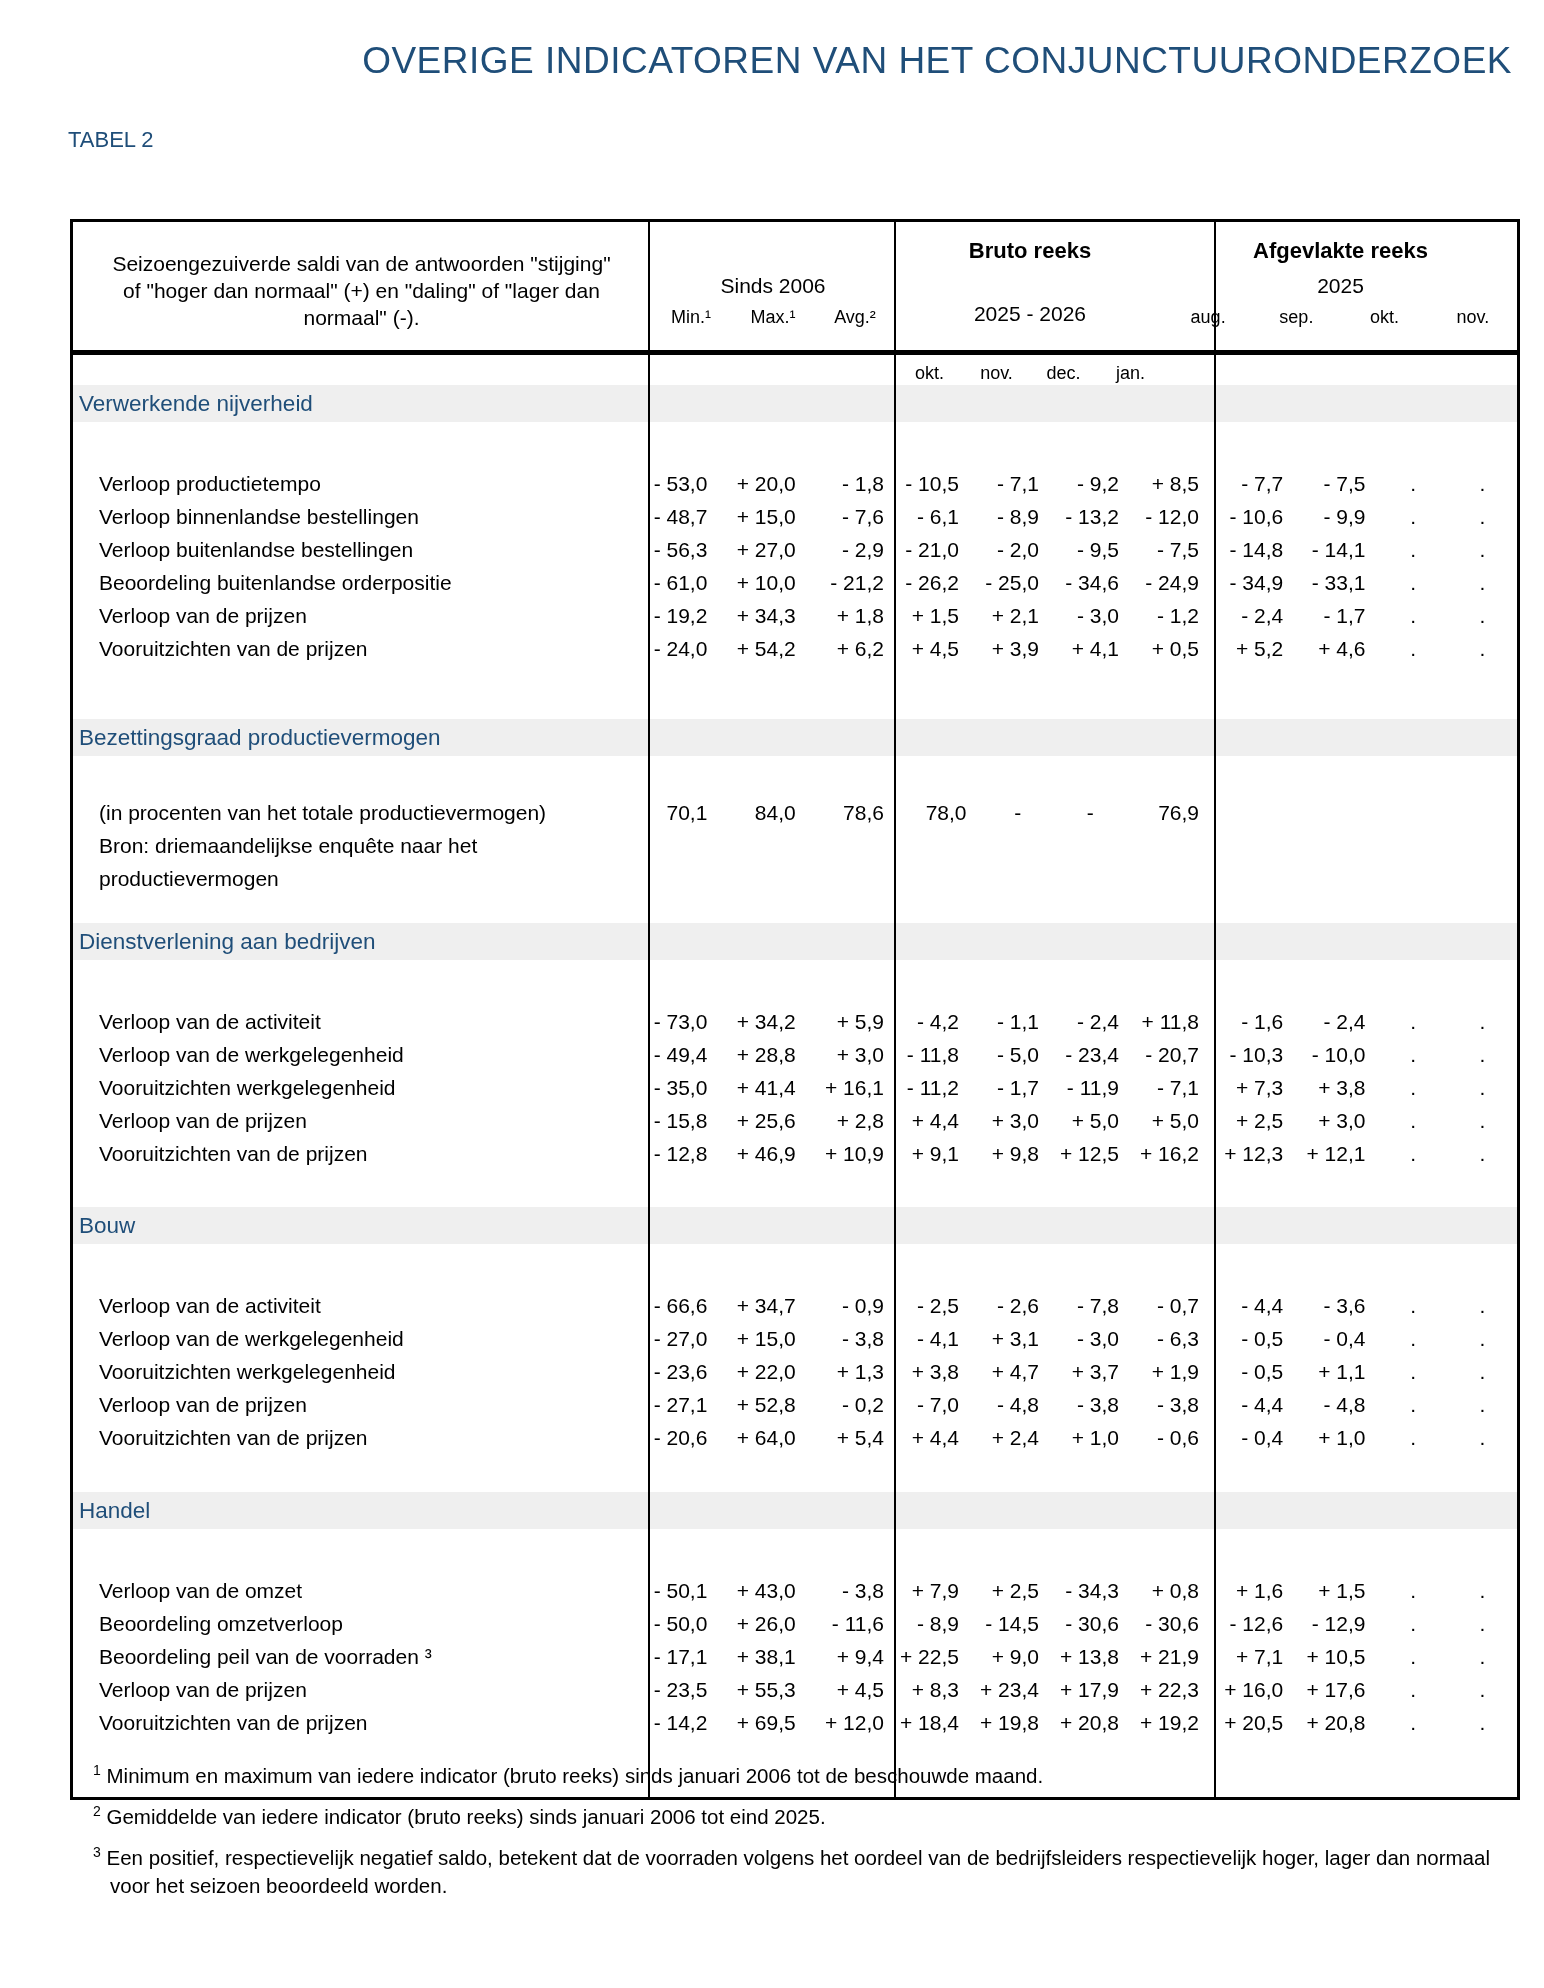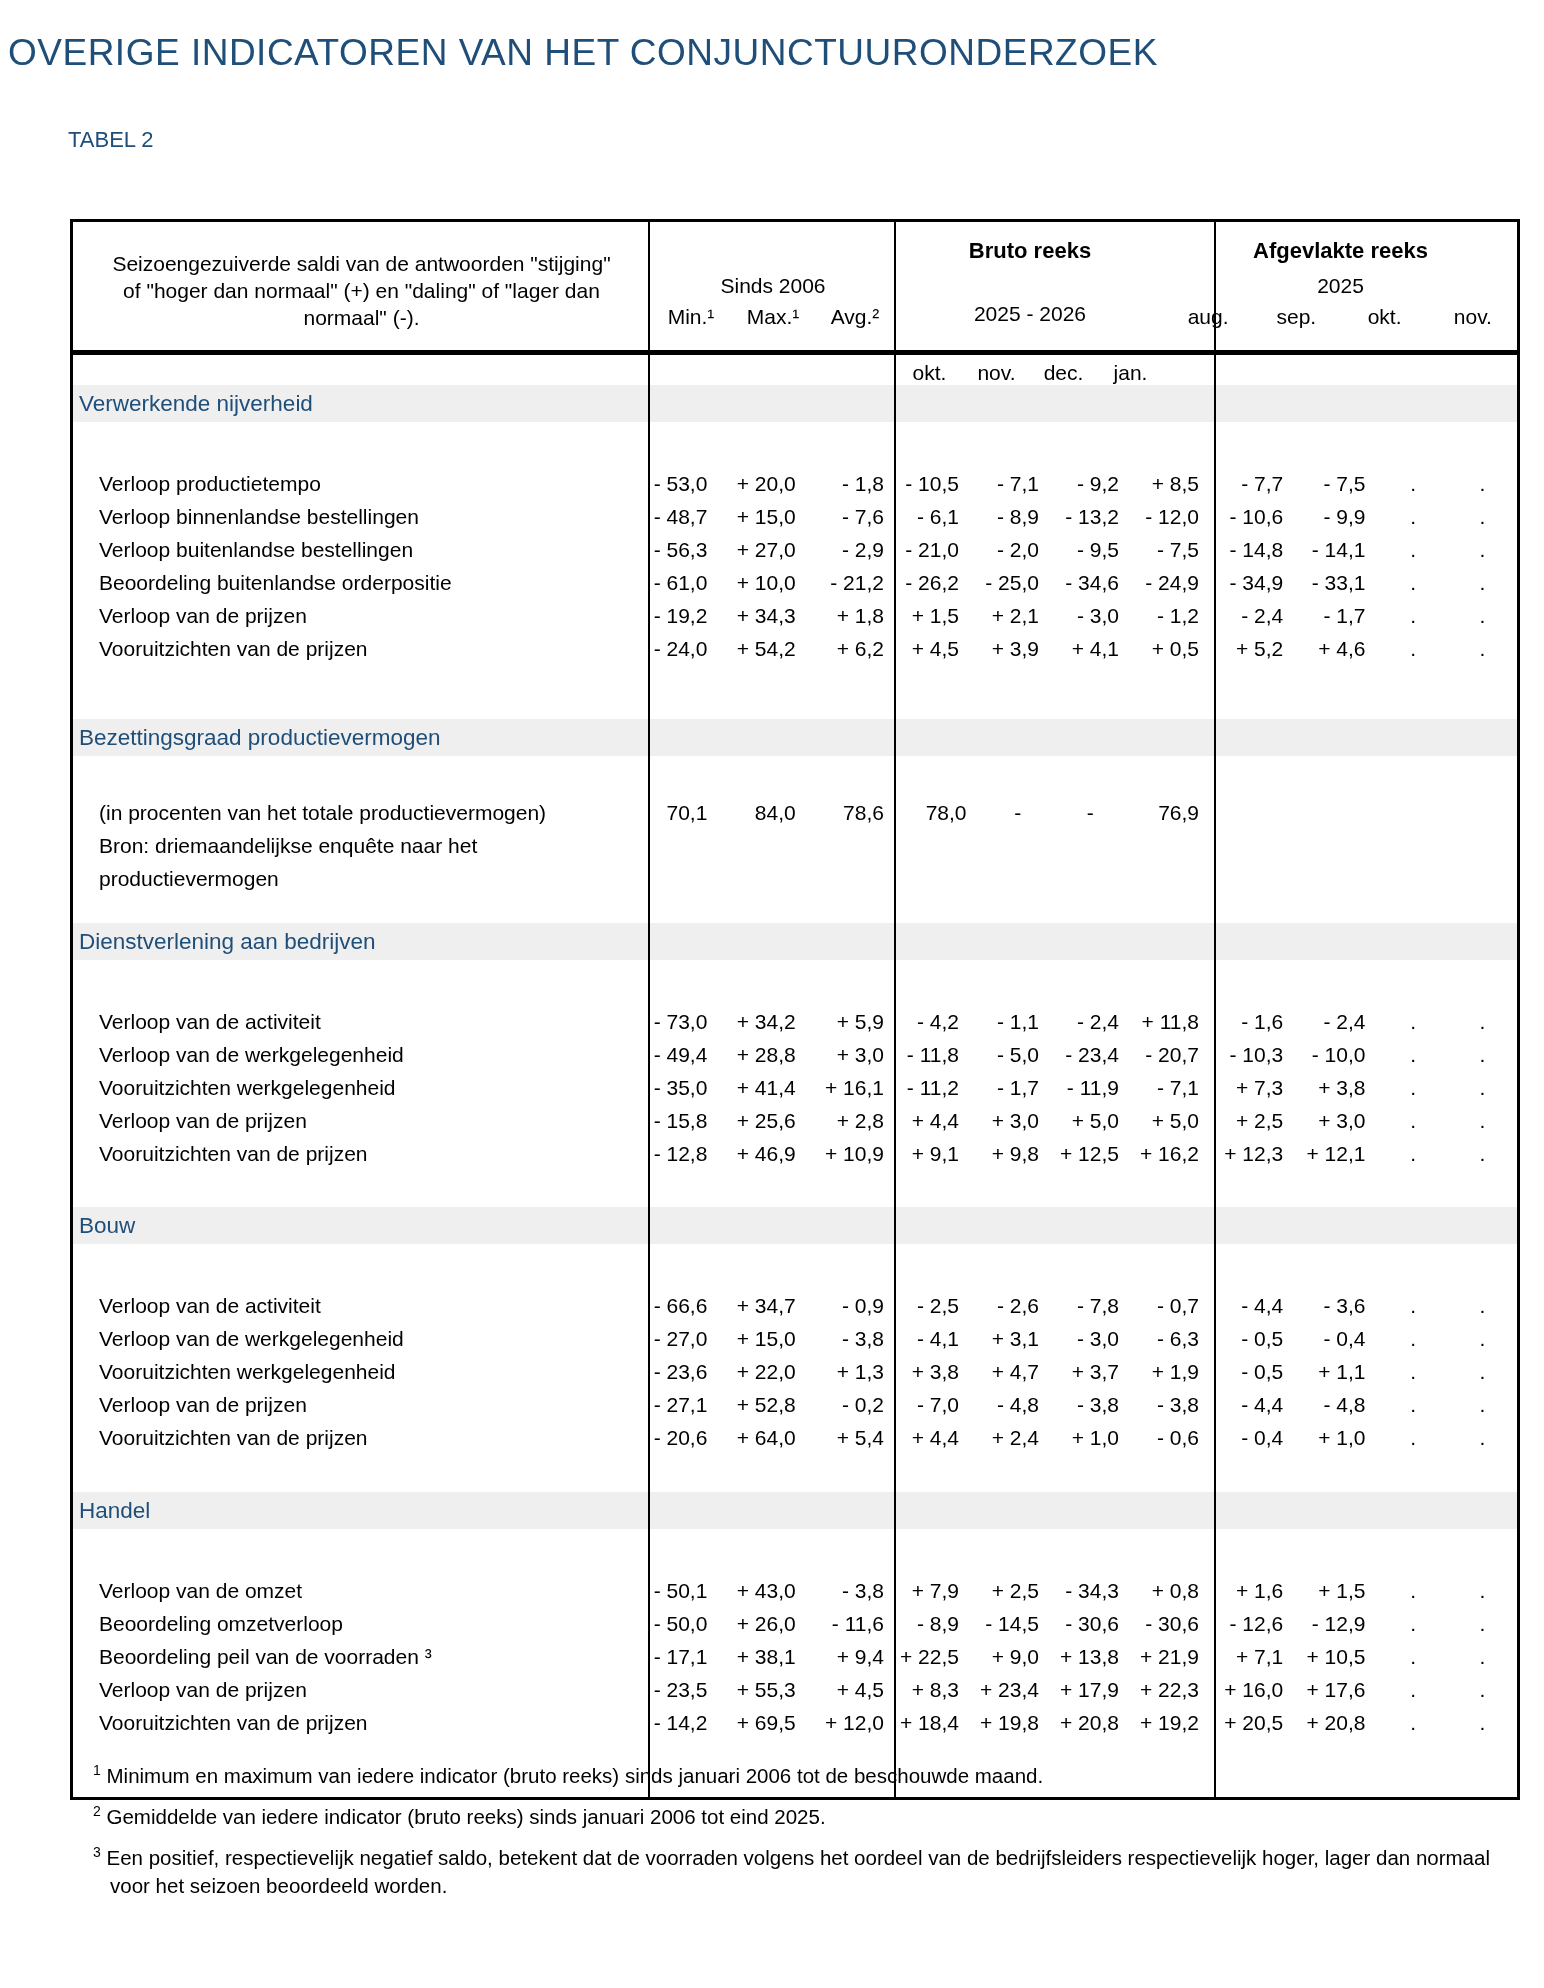--- a/index.html
+++ b/index.html
@@ -3,21 +3,21 @@
 <meta charset="utf-8">
 <style>
   html,body{margin:0;padding:0;background:#fff;}
   body{width:1544px;height:1988px;}
   .page{
     position:relative;width:1544px;height:1988px;background:#fff;color:#000;
     font-family:"Liberation Sans","DejaVu Sans",sans-serif;
     --accent:#1f4e79;--band:#efefef;
   }
   .title{
-    position:absolute;top:24px;left:0;right:16px;margin:8px;text-align:left;
+    position:absolute;top:24px;left:0;right:16px;margin:16px;text-align:right;
     font-size:37px;font-weight:400;color:var(--accent);letter-spacing:.5px;white-space:nowrap;
   }
   .tabel-label{position:absolute;top:127px;left:68px;font-size:22px;color:var(--accent);}
   
   .tbl{
     position:absolute;left:70px;top:219px;width:1450px;height:1581px;
     border:3px solid #000;box-sizing:border-box;overflow:hidden;
   }
   .vline{position:absolute;top:0;bottom:0;width:2px;background:#000;z-index:3;}
   .v1{left:575px}.v2{left:821px}.v3{left:1141px}
@@ -26,21 +26,21 @@
   .hc{box-sizing:border-box;}
   .hc-label{width:577px;display:flex;align-items:center;justify-content:center;text-align:center;padding:8px 14px 0;}
   .hc-label .desc-line{font-size:21px;line-height:27px;}
   .hc-group{display:flex;flex-direction:column;text-align:center;}
   .hc-sinds{width:246px;}
   .hc-bruto{width:268px;gap:28px;}
   .hc-afgev{flex:1;}
   .g-title{margin-top:15px;height:28px;line-height:28px;font-size:22px;font-weight:bold;}
   .g-sub{margin-top:7px;height:28px;line-height:28px;font-size:21px;}
   .g-cols{display:flex;margin-top:3px;}
-  .g-cols span{flex:1;font-size:21px;line-height:28px;}
+  .g-cols span{flex:1;font-size:18px;line-height:28px;}
   
   .band{height:37px;display:flex;align-items:center;background:var(--band);position:relative;z-index:1;}
   .b-label{padding-left:6px;font-size:22.5px;font-weight:normal;color:var(--accent);white-space:nowrap;}
   .rows{margin-top:45px;}
   .row{display:flex;height:33px;line-height:33px;font-size:21px;}
   .row.multi{height:auto;}
   .r-label{width:575px;padding-left:26px;box-sizing:border-box;white-space:nowrap;}
   .r-label .lbl-line{height:33px;line-height:33px;}
   .grp{display:flex;box-sizing:border-box;align-items:flex-start;}
   .grp-sinds{width:246px;gap:19px;}

